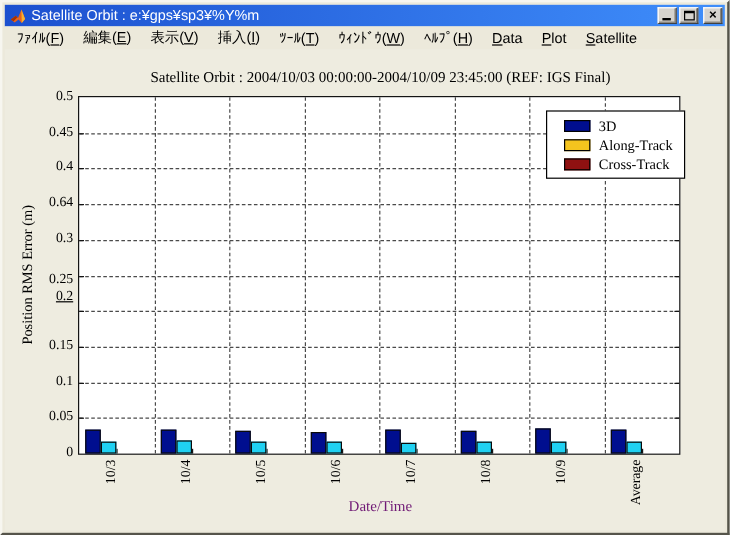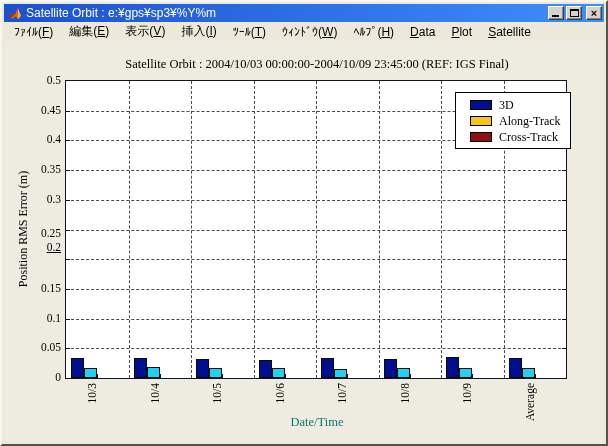--- a/index.html
+++ b/index.html
@@ -50,21 +50,21 @@
     white-space:nowrap;
   }
   .ylabel {
     position:absolute; left:19px; top:188px;
     transform:translate(-50%,-50%) rotate(-90deg);
     font-family:"Liberation Serif", serif; font-size:12px; color:#000;
     white-space:nowrap;
   }
   .xlabel {
     position:absolute; left:61px; top:374px; width:504px; text-align:center;
-    font-family:"Liberation Serif", serif; font-size:12.5px; color:#0f766e;
+    font-family:"Liberation Serif", serif; font-size:12.5px; color:#701a75;
   }
   .plot {
     position:absolute; left:61px; top:39px; width:502px; height:299px;
     background:#ffffff; border:1px solid #141414;
   }
   .hgrid { position:absolute; left:0; width:100%; height:0; border-top:1px dashed #4a4a4a; }
   .vgrid { position:absolute; top:0; height:100%; width:0; border-left:1px dashed #4a4a4a; }
   .bar { position:absolute; bottom:0; width:13px; border:1px solid #0a0a0a; }
   .tick-x { position:absolute; bottom:0; width:1px; height:4px; background:#141414; }
   .tick-y { position:absolute; height:1px; width:4px; background:#141414; }
@@ -203,21 +203,21 @@
         </div>
       </div>
     <div class="xlabel">Date/Time</div>
   <div class="ylab" style="top: 330px;">0</div>
       <div class="ylab" style="top: 300.3px;">0.05</div>
       <div class="ylab" style="top: 270.6px;">0.1</div>
       <div class="ylab" style="top: 240.9px;">0.15</div>
       <div class="ylab" style="top: 200px; text-decoration: underline;">0.2</div>
       <div class="ylab" style="top: 186px;">0.25</div>
       <div class="ylab" style="top: 151.8px;">0.3</div>
-      <div class="ylab" style="top: 122.1px;">0.35</div>
+      <div class="ylab" style="top: 122.1px;">0.64</div>
       <div class="ylab" style="top: 92.4px;">0.4</div>
       <div class="ylab" style="top: 62.7px;">0.45</div>
       <div class="ylab" style="top: 33px;">0.5</div>
       <div class="xlab" style="top: 342px; right: 517.25px;">10/3</div>
       <div class="xlab" style="top: 342px; right: 454.75px;">10/4</div>
       <div class="xlab" style="top: 342px; right: 392.25px;">10/5</div>
       <div class="xlab" style="top: 342px; right: 329.75px;">10/6</div>
       <div class="xlab" style="top: 342px; right: 267.25px;">10/7</div>
       <div class="xlab" style="top: 342px; right: 204.75px;">10/8</div>
       <div class="xlab" style="top: 342px; right: 142.25px;">10/9</div>

